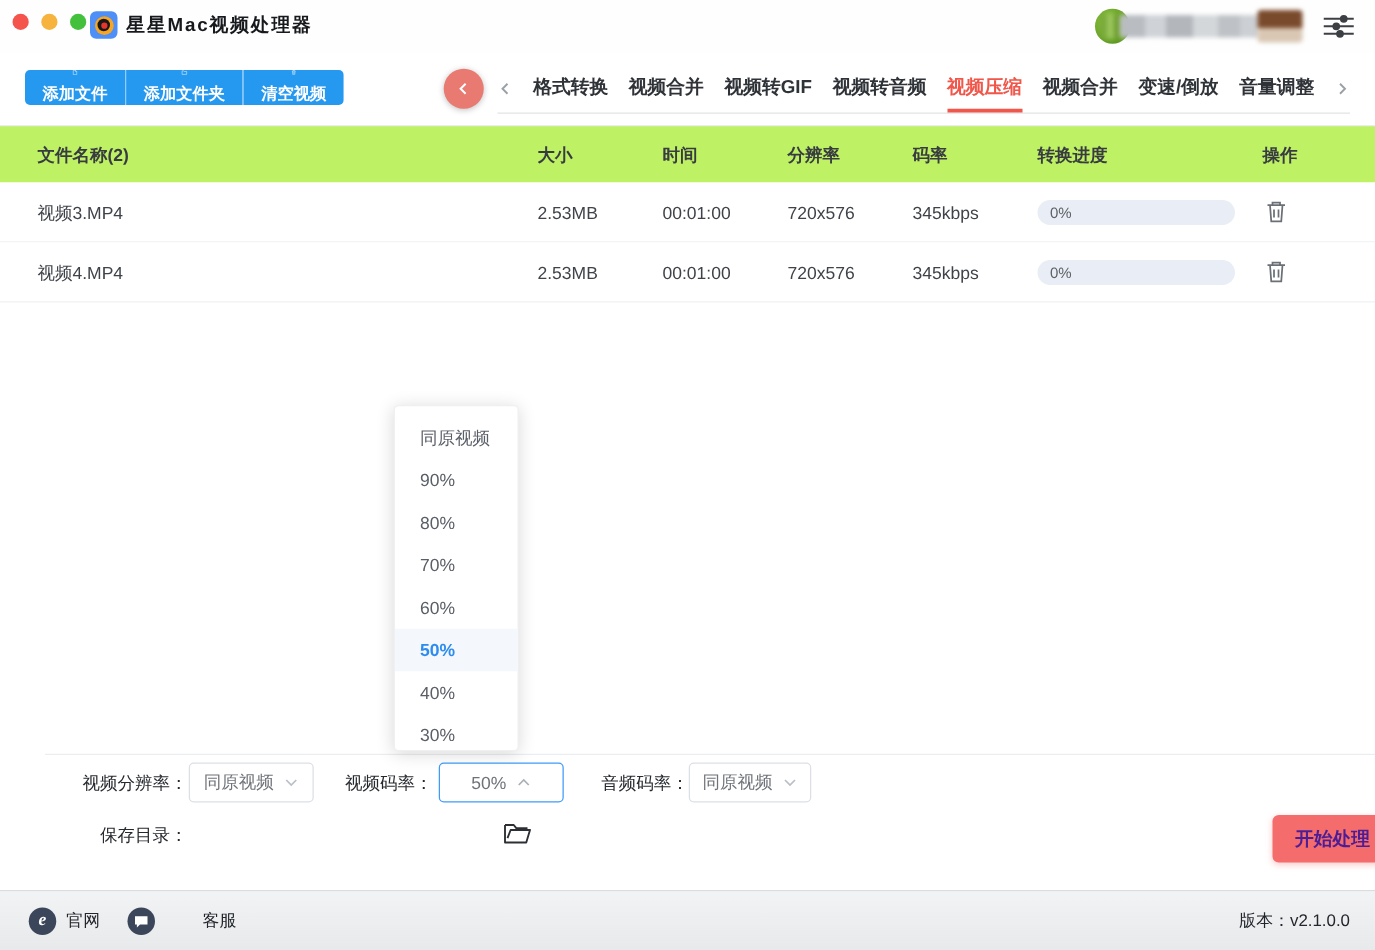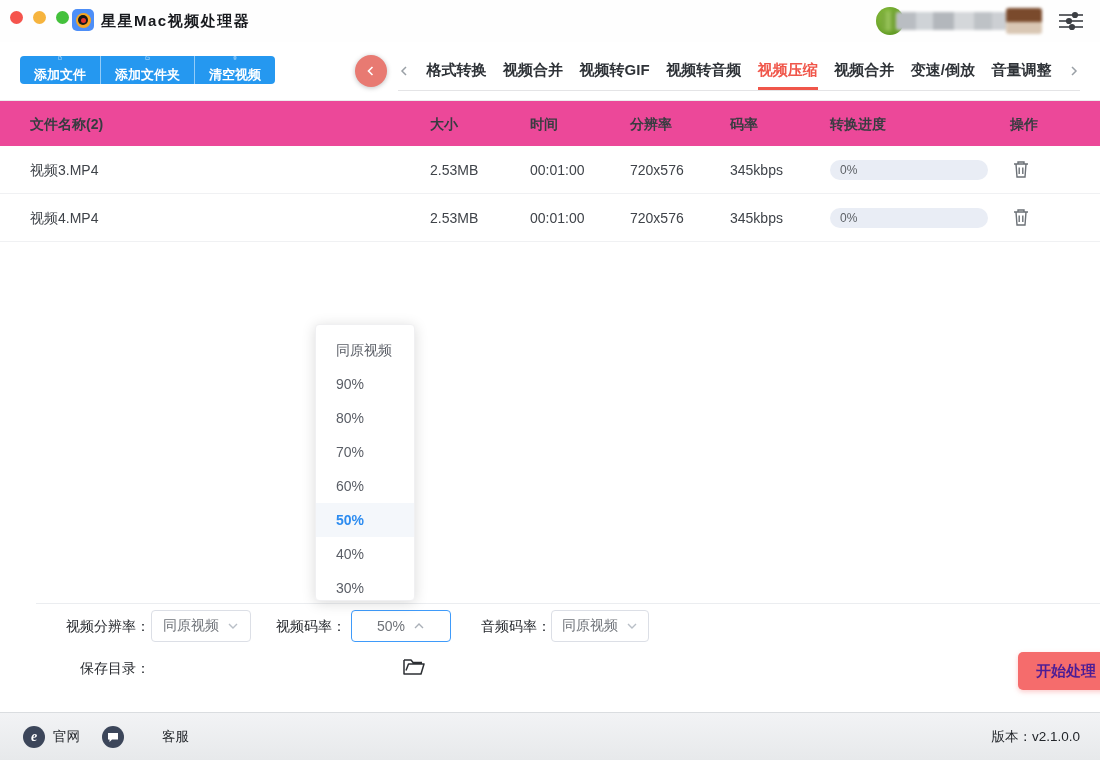--- a/index.html
+++ b/index.html
@@ -44,21 +44,21 @@
   .tab-strip { position:absolute; left:398px; top:52px; width:682px; height:39px;
                border-bottom:1px solid #e4e4e6; display:flex; align-items:center;
                justify-content:space-between; }
   .tab { position:relative; font-size:15px; font-weight:600; color:#2f3338; height:38px;
          line-height:36px; cursor:pointer; white-space:nowrap; }
   .tab.active { color:#f0564a; }
   .tab.active::after { content:""; position:absolute; left:0; right:0; bottom:0; height:3px; background:#f0564a; }
   .strip-chev { display:flex; align-items:center; cursor:pointer; }
 
   
-  .thead { position:absolute; left:0; top:100px; width:1100px; height:46px; background:#ec4899;
+  .thead { position:absolute; left:0; top:100px; width:1100px; height:46px; background:#bef264;
            border-top:1px solid #ececee; }
   .th { position:absolute; top:0; line-height:46px; font-size:14px; font-weight:600; color:#383c41; }
   .trow { position:absolute; left:0; width:1100px; height:48px; border-bottom:1px solid #f0f1f3; background:#fff; }
   .td { position:absolute; top:0; line-height:48px; font-size:14px; color:#3f4349; }
   .c0 { left:30px; } .c1 { left:430px; } .c2 { left:530px; } .c3 { left:630px; }
   .c4 { left:730px; } .c5 { left:830px; } .c6 { left:1010px; }
   .pill { position:absolute; left:830px; top:14px; width:158px; height:20px; border-radius:10px;
           background:#e9edf5; font-size:12px; color:#5d6166; line-height:20px; padding-left:10px; }
   .trash-btn { position:absolute; left:1010px; top:13px; width:22px; height:22px; background:none;
           border:none; cursor:pointer; padding:0; }

